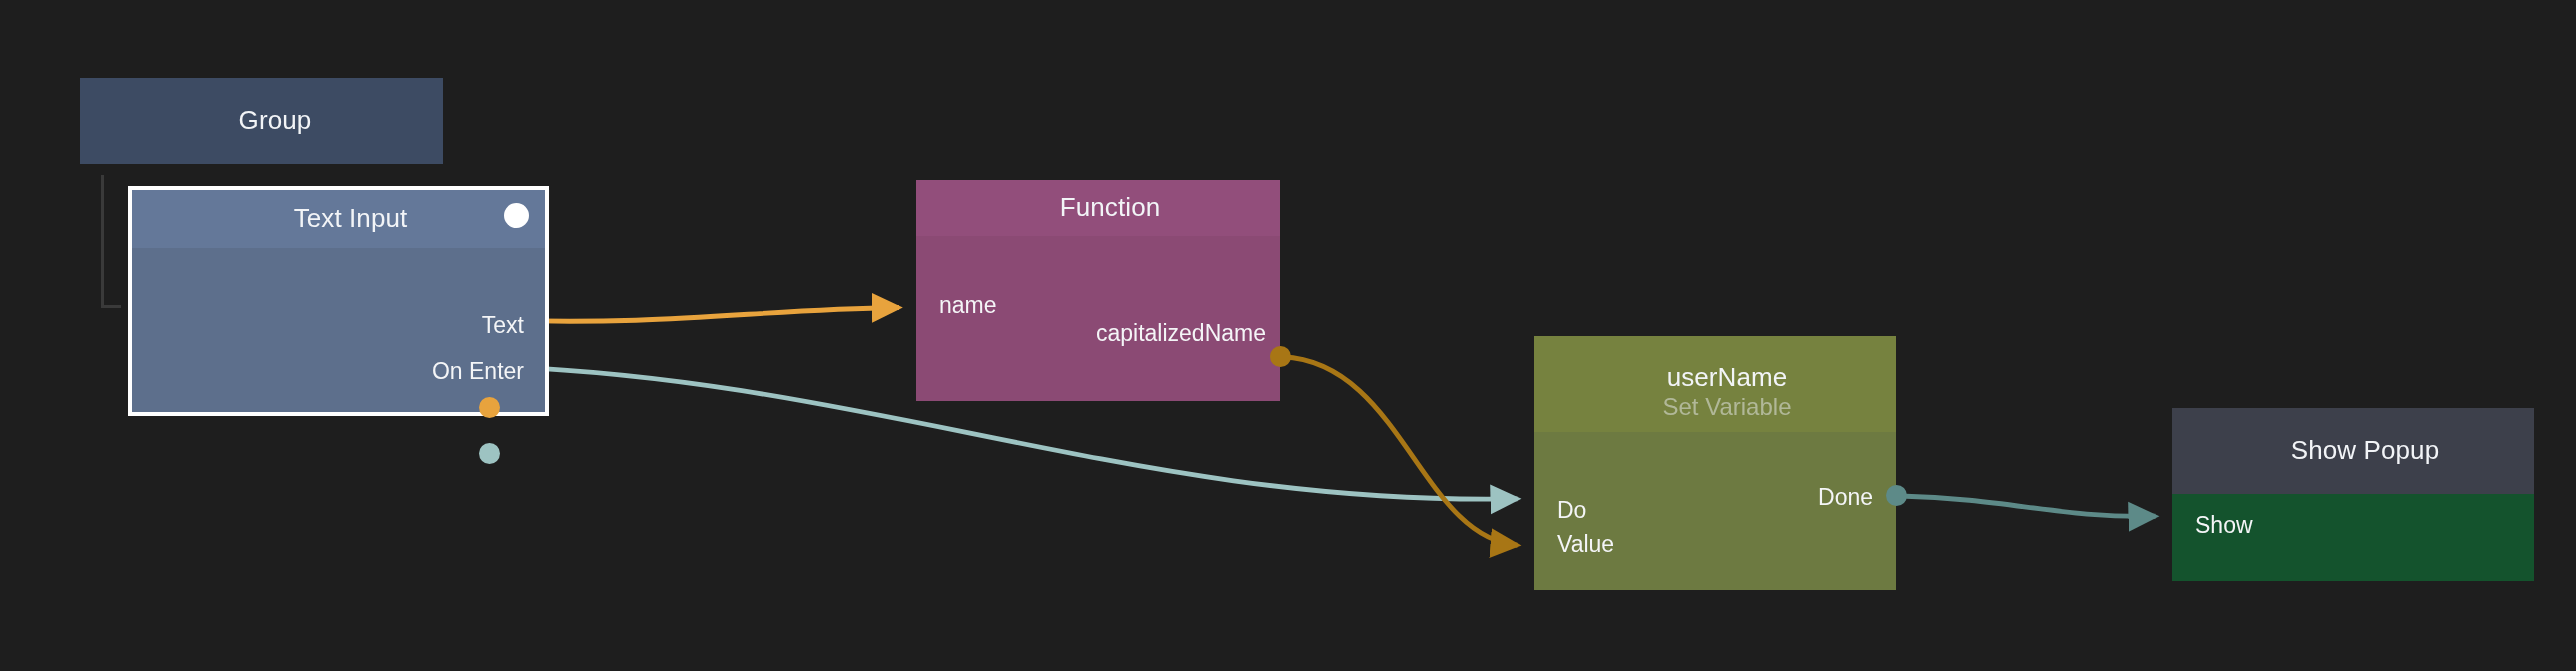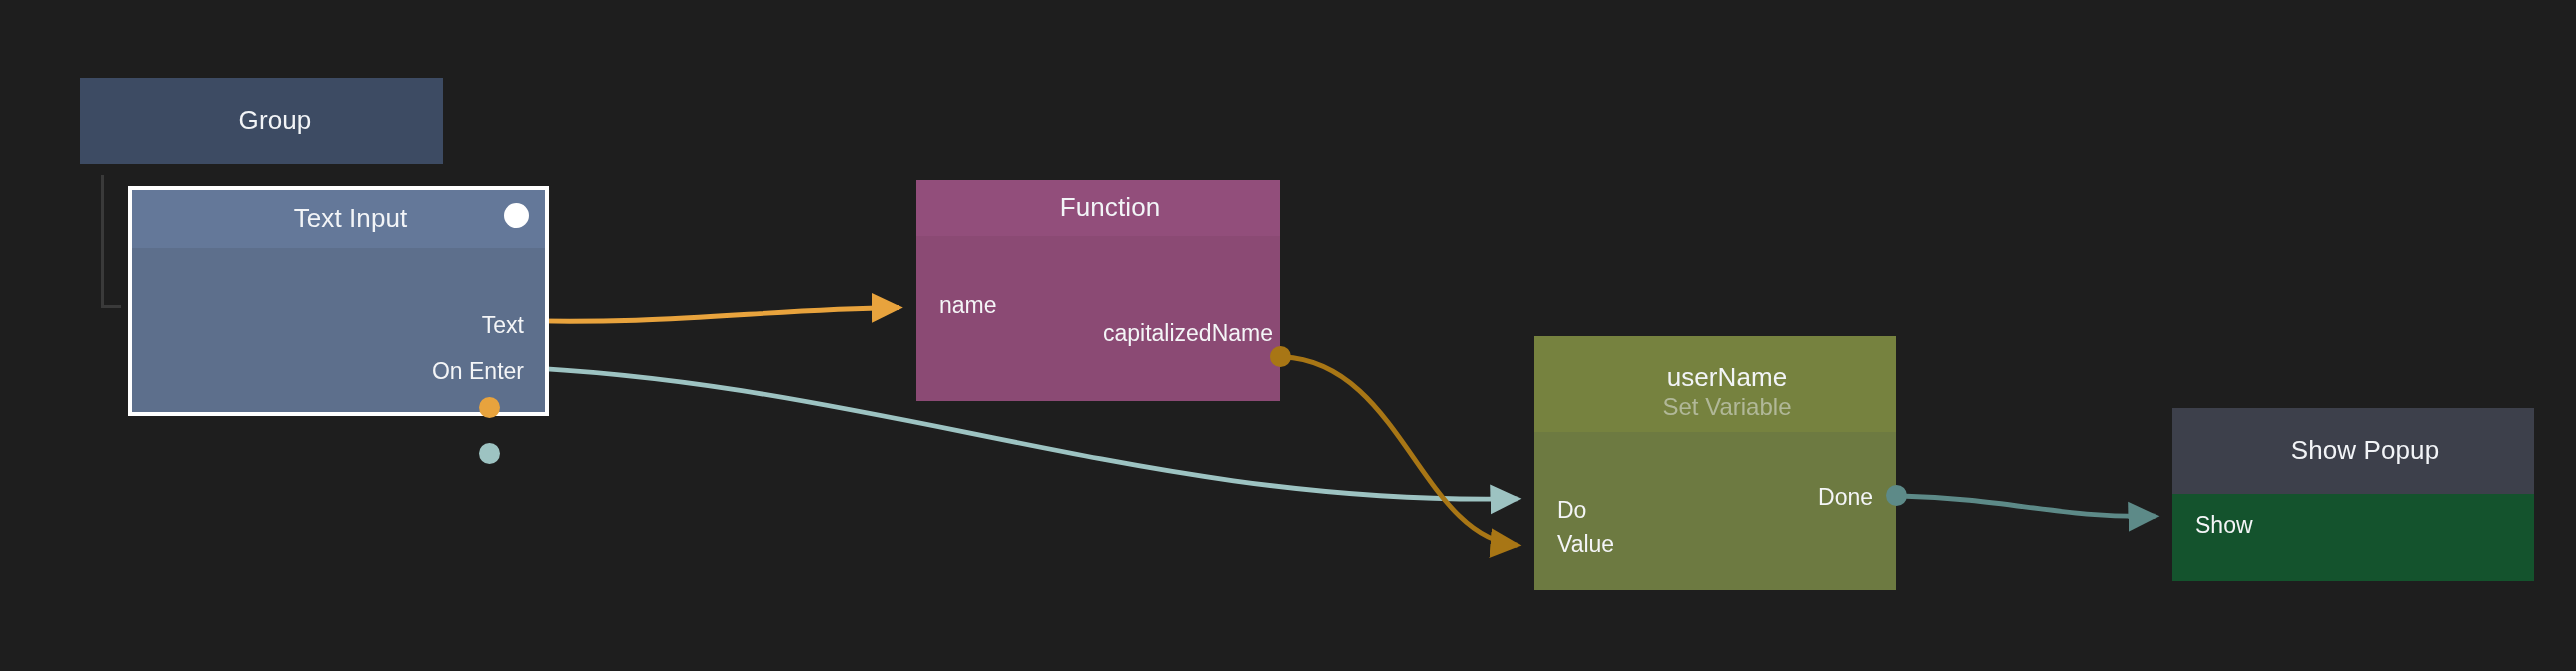--- a/index.html
+++ b/index.html
@@ -208,21 +208,21 @@
   <div class="node" id="function-node">
     <div class="node-header">
       <div class="node-title">Function</div>
     </div>
     <div class="node-body">
 
       <div class="port-row" style="left:23px; top:58px;">
         <span class="port-label">name</span>
       </div>
 
-      <div class="port-row" style="right:7px; top:86px;">
+      <div class="port-row" style="right:14px; top:86px;">
         <span class="port-label">capitalizedName</span>
       </div>
     </div>
     <div class="port-dot" style="left:354px; top:166px; width:21px; height:21px; background:#a87615;"></div>
   </div>
 
   <div class="node" id="username-node">
     <div class="node-header">
       <div class="node-title">userName</div>
       <div class="node-subtitle">Set Variable</div>

